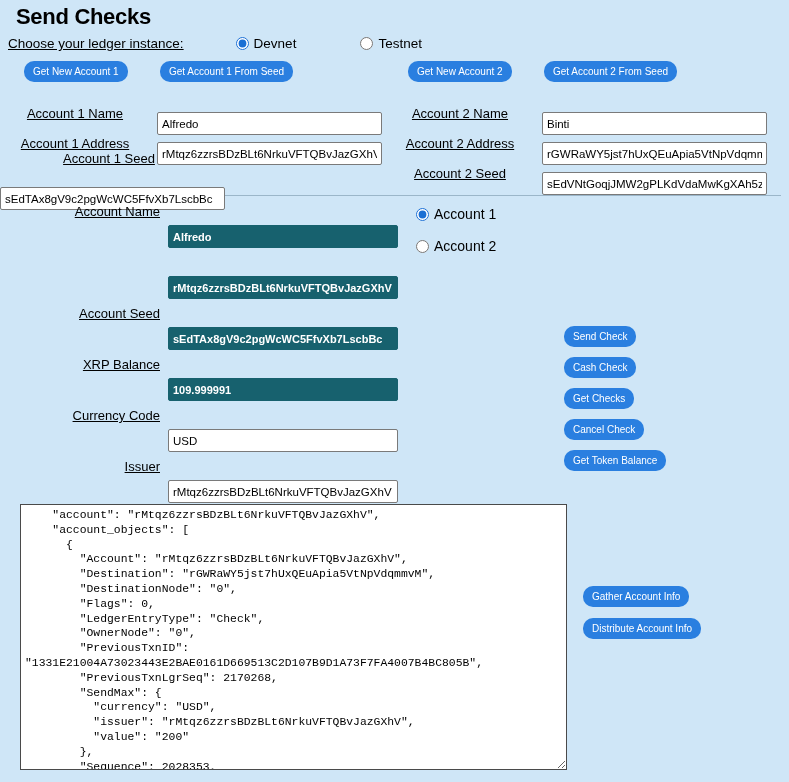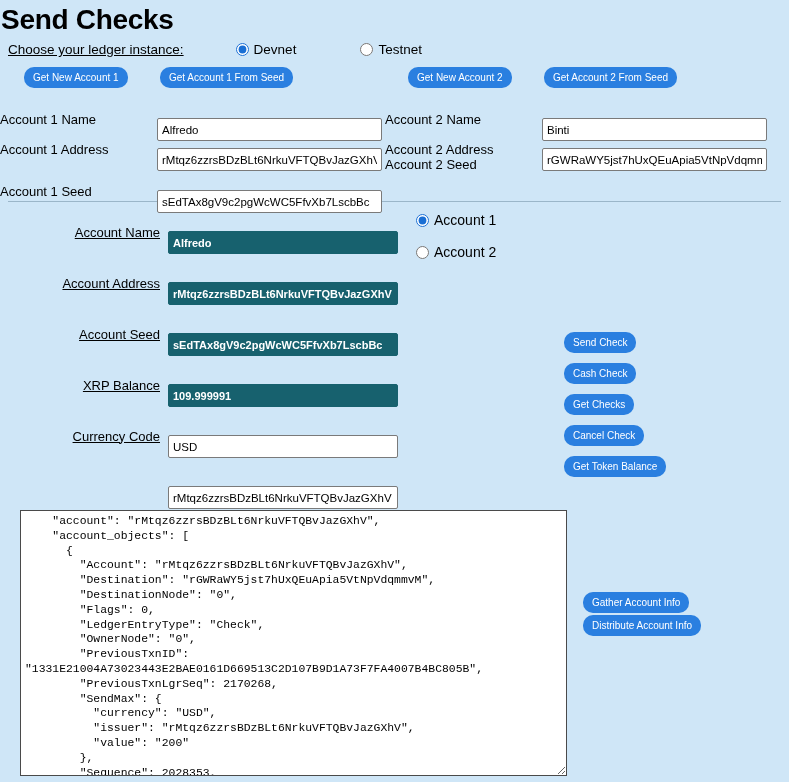--- a/index.html
+++ b/index.html
@@ -10,23 +10,23 @@
   }
   body {
     width: 789px;
     height: 782px;
     position: relative;
     overflow: hidden;
     font-size: 13px;
     color: #000;
   }
   #page-title {
-    font-size: 28px;
+    font-size: 22px;
     font-weight: bold;
-    margin: 4px 0 6px 1px;
+    margin: 4px 0 6px 16px;
     letter-spacing: -0.3px;
   }
   .ledger-row {
     display: flex;
     align-items: center;
     margin: 6px 0 10px 8px;
     font-size: 13.5px;
     gap: 42px;
   }
   .ledger-label {
@@ -60,21 +60,22 @@
   .accounts-area {
     position: relative;
     height: 128px;
   }
   .field-row {
     display: flex;
     align-items: center;
     position: absolute;
   }
   .field-label {
-    text-align: left;
+    text-decoration: underline;
+    text-align: center;
     font-size: 13px;
     margin-right: 7px;
   }
   input.txt {
     font-family: "Liberation Sans", sans-serif;
     font-size: 11.5px;
     border: 1px solid #7a7a7a;
     border-radius: 2px;
     padding: 2px 4px;
     height: 17px;
@@ -98,21 +99,20 @@
   .main-area {
     position: relative;
   }
   .main-form {
     position: absolute;
     left: 0;
     top: 0;
   }
   .mf-row {
     display: flex;
-    align-items: center;
     margin-bottom: 7px;
     justify-content: flex-end;
   }
   .mf-label {
     width: 160px;
     text-align: right;
     text-decoration: underline;
     font-size: 13px;
     padding-right: 8px;
   }
@@ -137,21 +137,21 @@
     flex-direction: column;
     gap: 10px;
     align-items: flex-start;
   }
   .side-buttons2 {
     position: absolute;
     left: 583px;
     top: 382px;
     display: flex;
     flex-direction: column;
-    gap: 2px;
+    gap: 11px;
     align-items: flex-start;
   }
   .json-box {
     position: absolute;
     left: 20px;
     top: 300px;
     width: 537px;
     height: 258px;
     border: 1px solid #4a4a4a;
     background: #fff;
@@ -188,67 +188,68 @@
   <button class="btn" style="left:160px; top:0; position:absolute;">Get Account 1 From Seed</button>
 
   <div class="field-row" style="left:0; top:30px;">
     <span class="field-label" style="width:150px;">Account 1 Name</span>
     <input class="txt" style="width: 215px;" value="Alfredo">
   </div>
   <div class="field-row" style="left:0; top:60px;">
     <span class="field-label" style="width:150px;">Account 1 Address</span>
     <input class="txt" style="width: 215px;" value="rMtqz6zzrsBDzBLt6NrkuVFTQBvJazGXhV">
   </div>
-  <div class="field-row" style="left:0; top:102px;">
+  <div class="field-row" style="left:0; top:90px;flex-direction:column;">
     <span class="field-label" style="width:150px;">Account 1 Seed</span>
     <input class="txt" style="width: 215px;" value="sEdTAx8gV9c2pgWcWC5FfvXb7LscbBc">
   </div>
 
   <button class="btn" style="left:408px; top:0; position:absolute;">Get New Account 2</button>
   <button class="btn" style="left:544px; top:0; position:absolute;">Get Account 2 From Seed</button>
 
   <div class="field-row" style="left:385px; top:30px;">
     <span class="field-label" style="width:150px;">Account 2 Name</span>
     <input class="txt" style="width: 215px;" value="Binti">
   </div>
   <div class="field-row" style="left:385px; top:60px;">
     <span class="field-label" style="width:150px;">Account 2 Address</span>
     <input class="txt" style="width: 215px;" value="rGWRaWY5jst7hUxQEuApia5VtNpVdqmmvM">
   </div>
   <div class="field-row" style="left:385px; top:90px;">
     <span class="field-label" style="width:150px;">Account 2 Seed</span>
+    <input class="txt" style="width: 215px;" value="sEdVNtGoqjJMW2gPLKdVdaMwKgXAh5z">
   </div>
 </div>
 
 <hr class="divider">
 
 <div class="main-area" style="height:570px;">
 
   <div class="main-form">
     <div class="mf-row">
       <span class="mf-label">Account Name</span>
       <input class="txt dark mf-input" value="Alfredo" style="">
     </div>
     <div class="mf-row">
-      <span class="mf-label">Account Address</span>
       <input class="txt dark mf-input" value="rMtqz6zzrsBDzBLt6NrkuVFTQBvJazGXhV" style="">
     </div>
     <div class="mf-row">
       <span class="mf-label">Account Seed</span>
       <input class="txt dark mf-input" value="sEdTAx8gV9c2pgWcWC5FfvXb7LscbBc" style="">
     </div>
     <div class="mf-row">
       <span class="mf-label">XRP Balance</span>
       <input class="txt dark mf-input" value="109.999991" style="">
     </div>
     <div class="mf-row">
       <span class="mf-label">Currency Code</span>
       <input class="txt mf-input" value="USD" style="">
     </div>
     <div class="mf-row">
+      <span class="mf-label">Issuer</span>
       <input class="txt mf-input" value="rMtqz6zzrsBDzBLt6NrkuVFTQBvJazGXhV" style="">
     </div>
     <div class="mf-row">
       <span class="mf-label">Amount</span>
       <input class="txt mf-input" value="200" style="">
     </div>
     <div class="mf-row">
       <span class="mf-label">Destination</span>
       <input class="txt mf-input" value="rGWRaWY5jst7hUxQEuApia5VtNpVdqmmvM" style="">
     </div>

